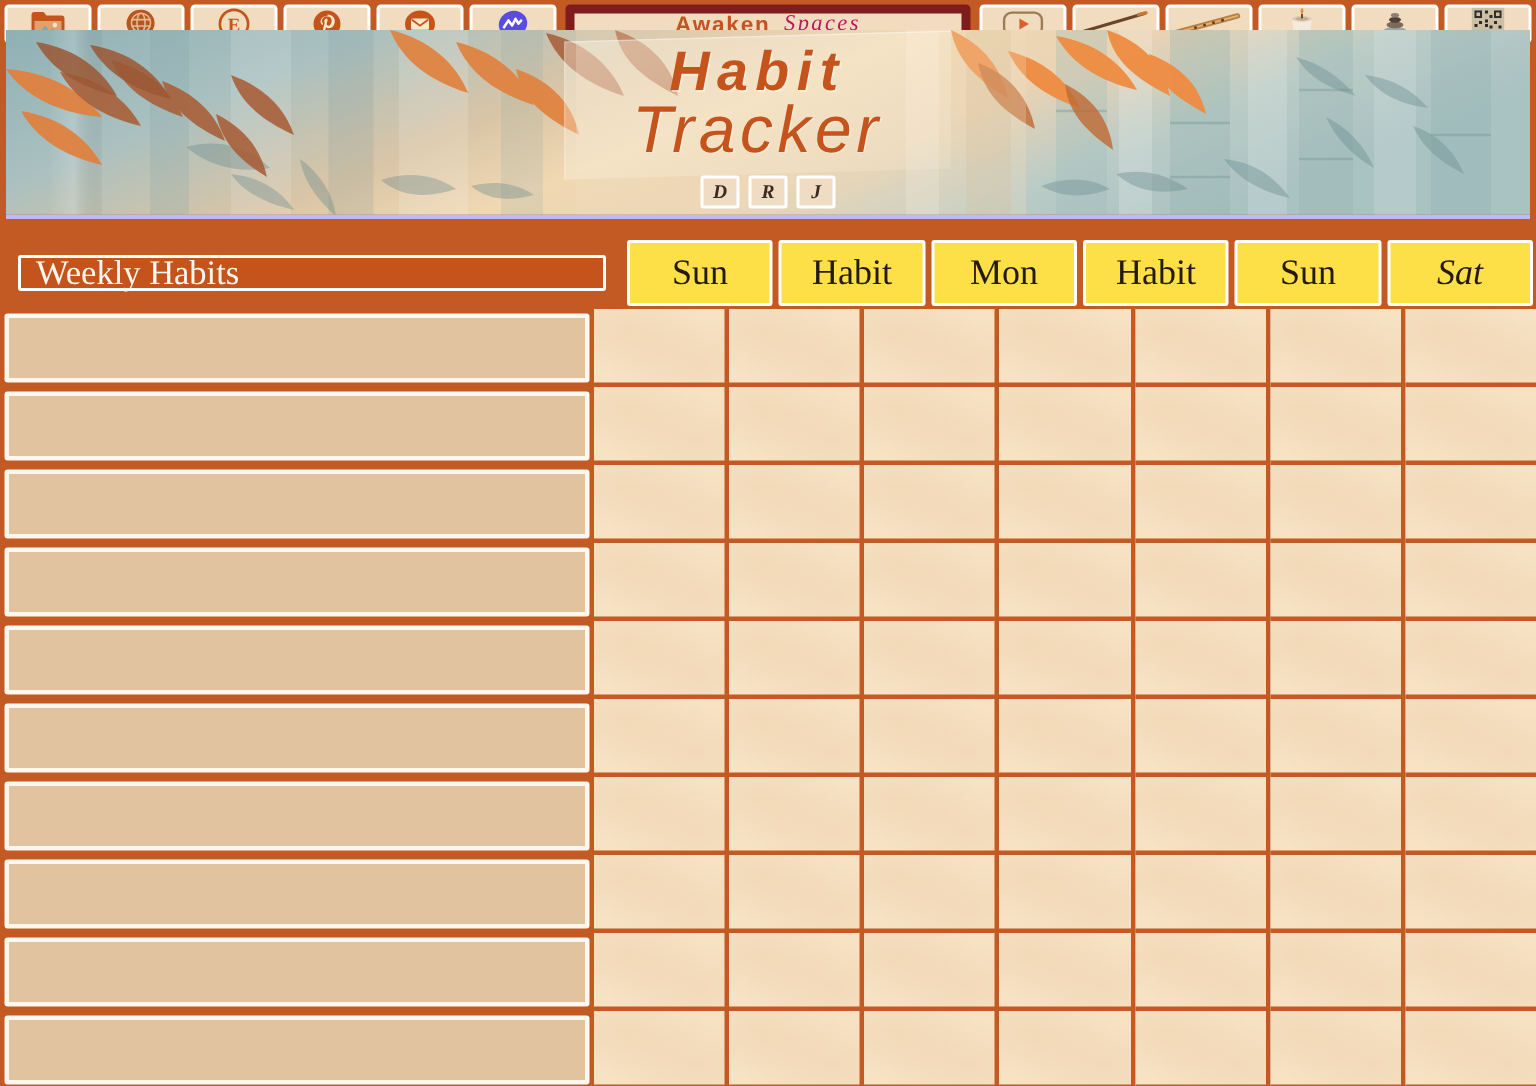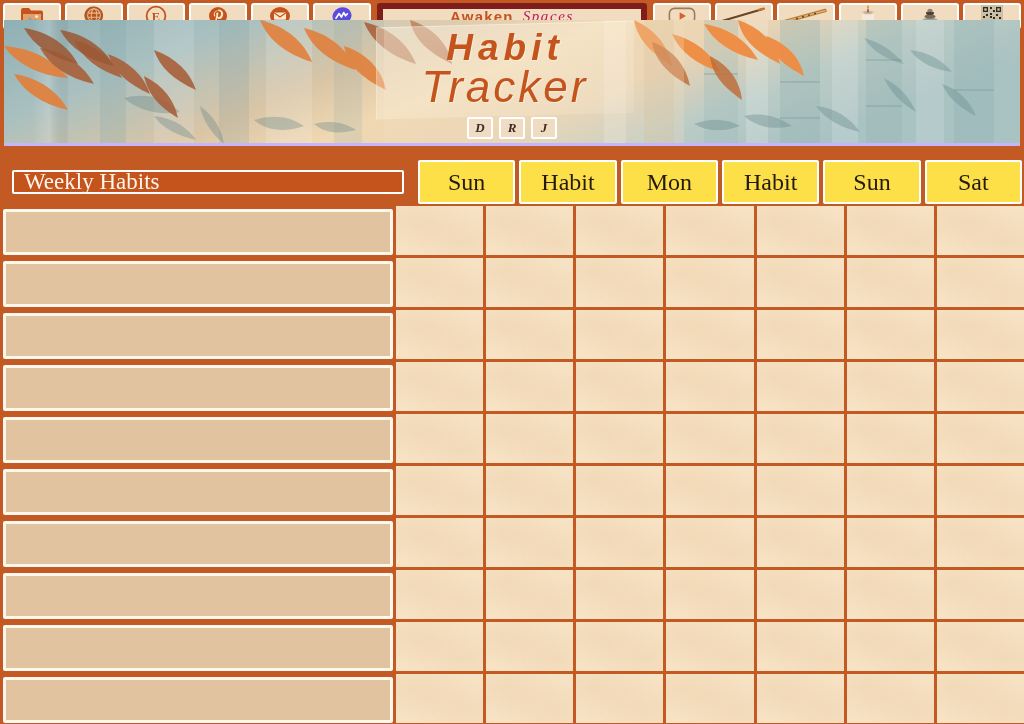--- a/index.html
+++ b/index.html
@@ -178,21 +178,21 @@
   .day-cell {
     flex: 1 1 0;
     min-width: 0;
     background:
       radial-gradient(ellipse at 24% 30%, rgba(221,183,136,.20), rgba(221,183,136,0) 60%),
       radial-gradient(ellipse at 78% 72%, rgba(214,174,126,.16), rgba(214,174,126,0) 62%),
       #f7e2c4;
     border-right: 3px solid #c35a24;
     border-bottom: 3px solid #c35a24;
   }
-  .day-cell:last-child { border-right: none; }
+  .day-cell:last-child { border-right: none; font-style: italic; }
 
   
   #header-row { height: 48px; }
   #header-row .habit-cell {
     background: #c4531c;
     border: 2px solid #ffffff;
     border-radius: 2px;
     display: flex;
     align-items: center;
     padding-left: 10px;

